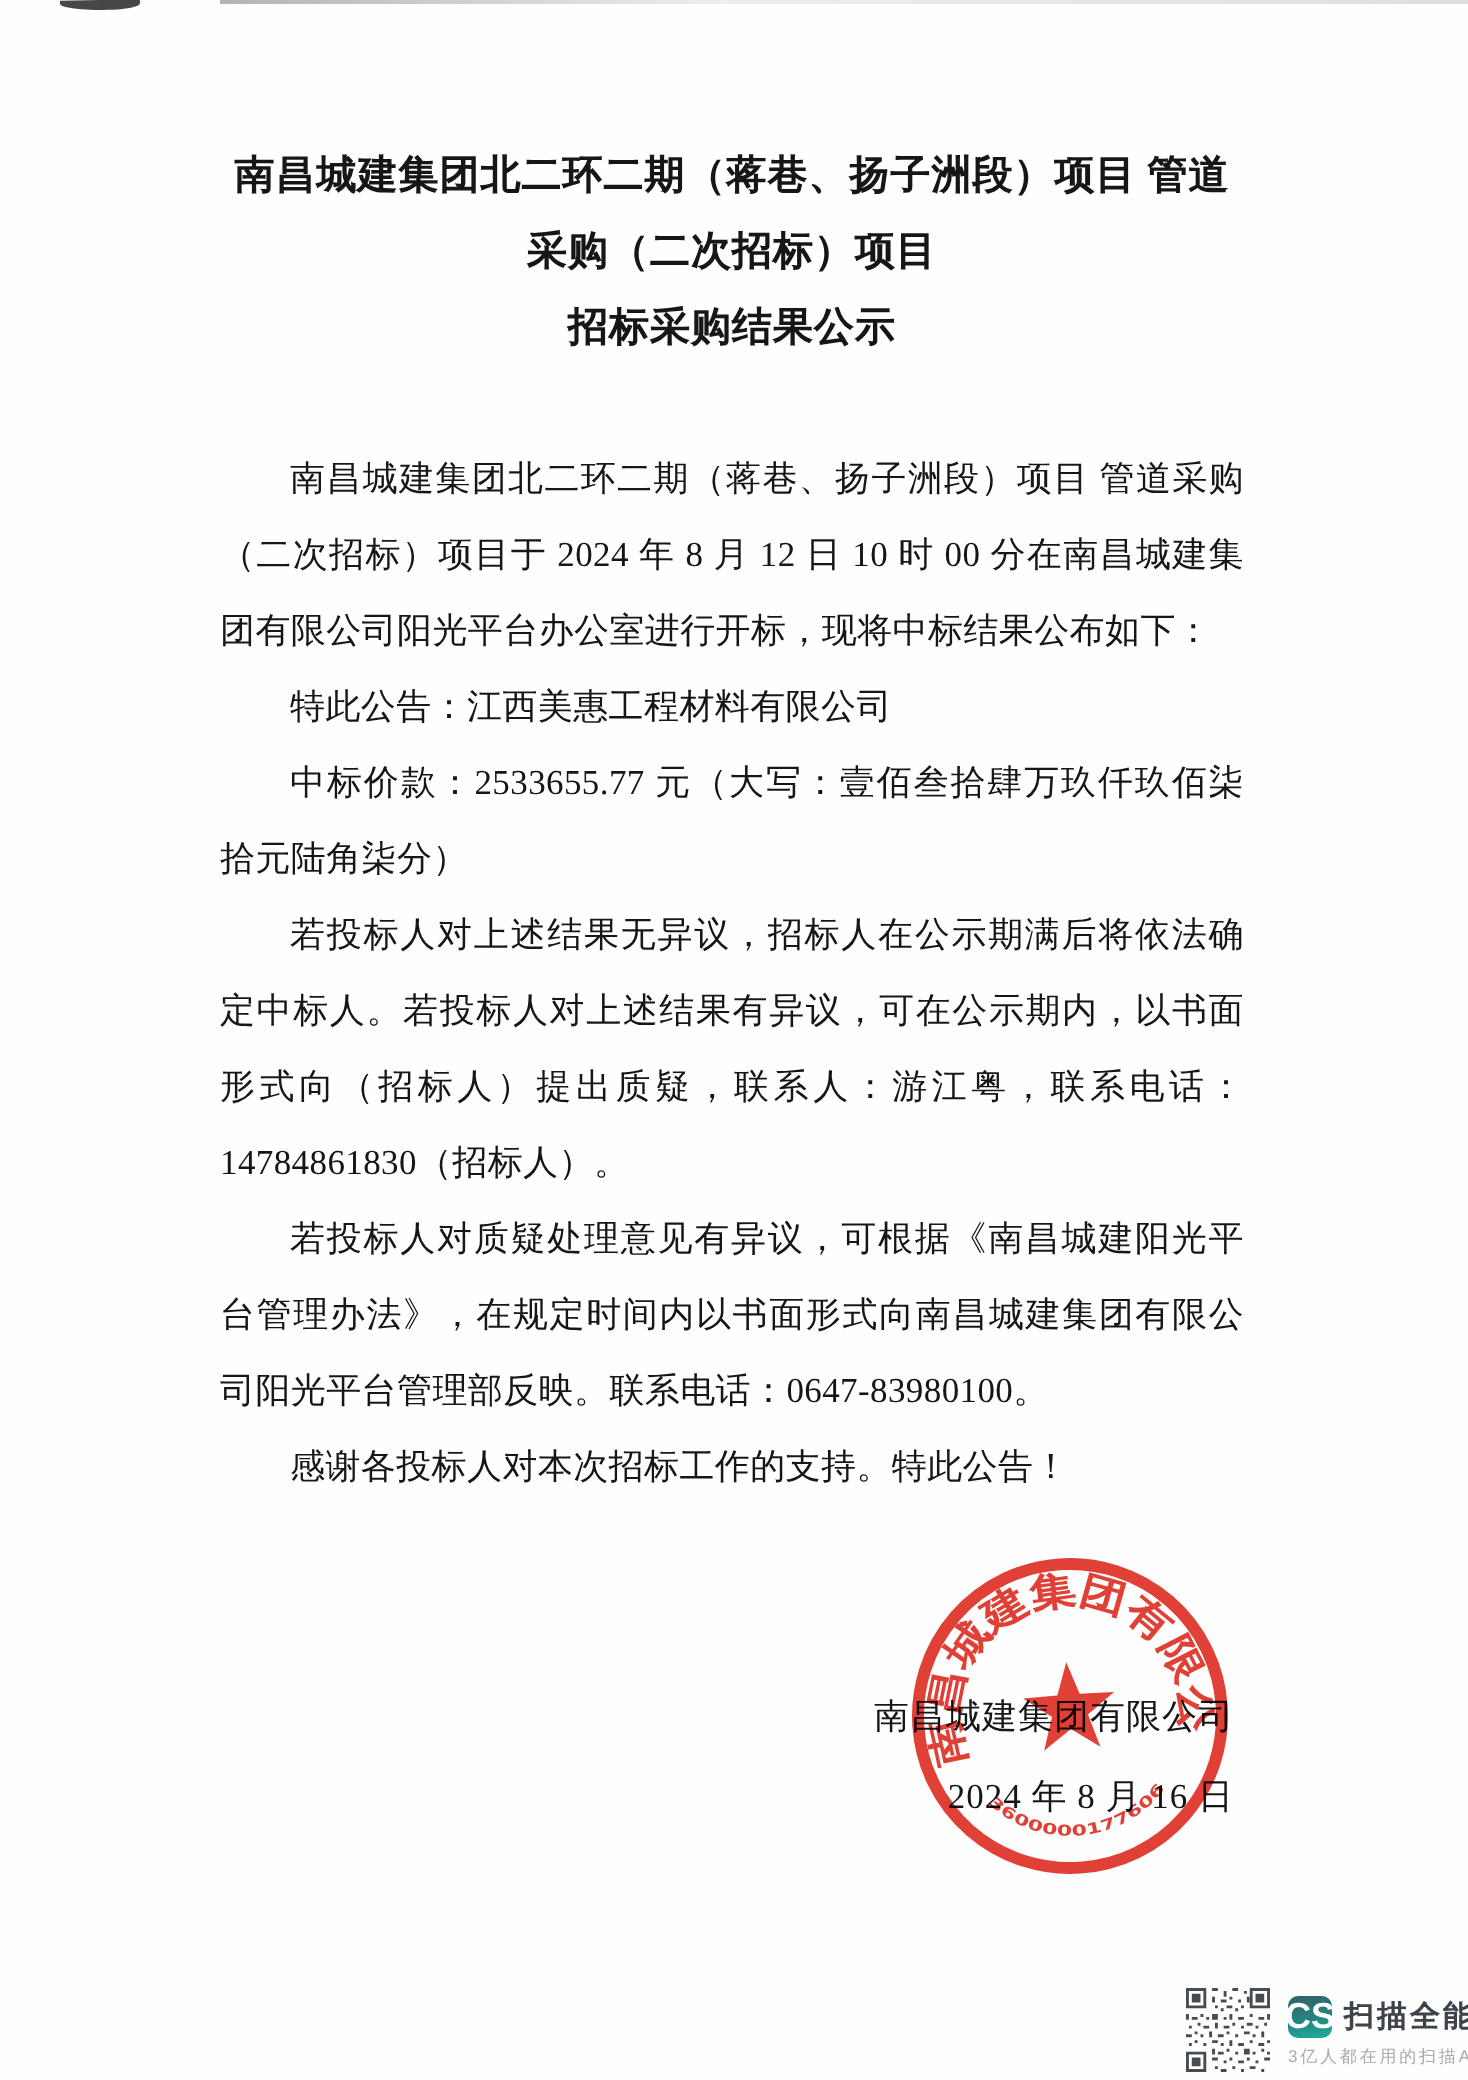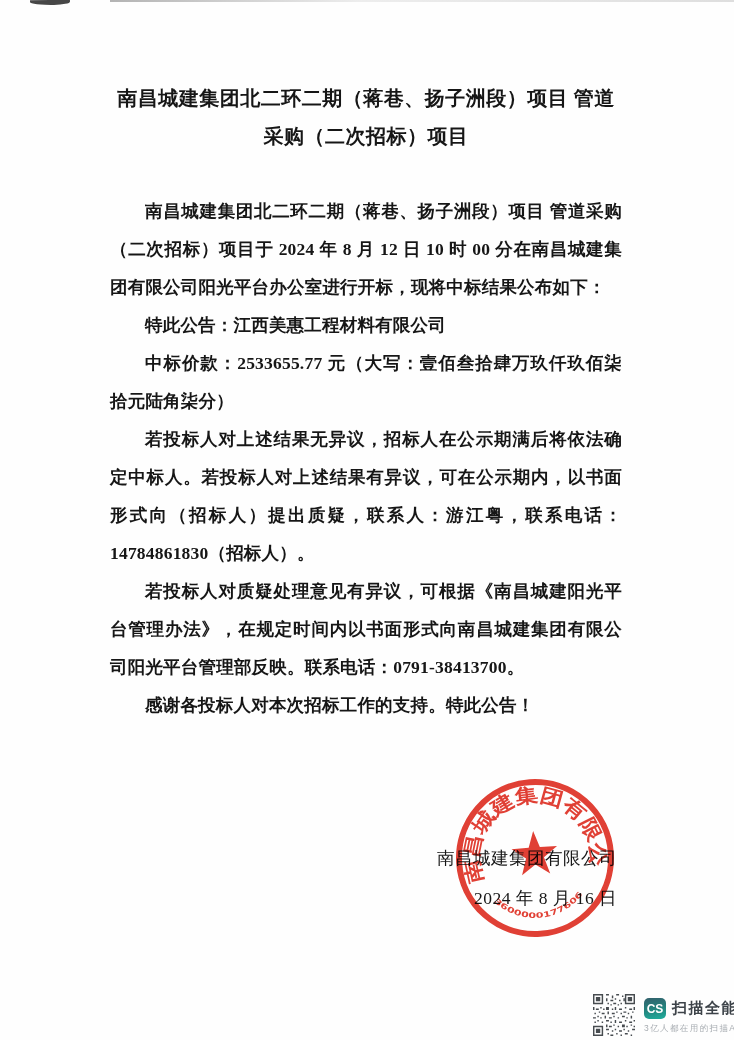--- a/index.html
+++ b/index.html
@@ -12,29 +12,29 @@
   .scan-topline {
     position:absolute; top:0; left:110px; right:0; height:2px;
     background:linear-gradient(90deg, rgba(40,40,40,.35), rgba(40,40,40,.08) 40%, rgba(40,40,40,.15));
   }
   .scan-smudge {
     position:absolute; top:0; left:30px; width:40px; height:5px;
     background:#2e2e2e; opacity:.88;
     border-radius:0 0 60% 90% / 0 0 90% 100%;
     transform:rotate(-1deg);
   }
-  .content { position:absolute; left:110px; top:79px; width:512px; }
+  .content { position:absolute; left:110px; top:69px; width:512px; }
   .doc-title, .doc-subtitle {
     margin:0; font-size:20px; line-height:38px; font-weight:bold;
     text-align:center; letter-spacing:0.5px;
   }
   .body-text { margin-top:37px; }
   .para {
     margin:0; font-size:17.5px; line-height:38px;
-    text-align:justify; text-indent:2em; letter-spacing:0.2px;font-weight:bold;
+    text-align:justify; text-indent:2em; letter-spacing:0.2px;
   }
   .signature {
     position:absolute; top:838px; right:117px;
     text-align:right; font-size:17.5px; line-height:40px; letter-spacing:0.5px;
   }
   .seal {
     position:absolute; left:450px; top:773px; width:170px; height:170px;
     mix-blend-mode:multiply; opacity:.94; transform:rotate(-4deg);
   }
   .seal-arc-text { font-family:"Liberation Serif", serif; font-size:20px; font-weight:bold; }
@@ -44,44 +44,45 @@
     position:absolute; left:593px; top:994px; width:141px; height:46px;
     display:flex; align-items:flex-start;
     font-family:"Liberation Sans", sans-serif;
   }
   .qr { width:42px; height:42px; flex:0 0 auto; opacity:.92; }
   .wm-right { margin-left:9px; padding-top:4px; }
   .wm-row { display:flex; align-items:center; }
   .cs-badge {
     width:22px; height:21px; border-radius:5px; flex:0 0 auto;
     background:linear-gradient(170deg, #33606c 0%, #23867f 55%, #1fae9d 100%);
-    color:#ffffff; font-size:12px; font-weight:bold;
+    color:#ffffff; font-size:18px; font-weight:bold;
     display:flex; align-items:center; justify-content:center;
     letter-spacing:0;
   }
   .wm-name { margin-left:6px; font-size:15px; font-weight:bold; color:#3d4349; letter-spacing:1.5px; white-space:nowrap; }
   .wm-tagline { margin-top:4px; font-size:8.5px; color:#a6abb0; letter-spacing:1.4px; white-space:nowrap; }
 </style>
 </head>
 <body>
 
 <div class="page">
 
   <div class="scan-topline"></div>
   <div class="scan-smudge"></div>
 
   <div class="content">
     <h1 class="doc-title">南昌城建集团北二环二期（蒋巷、扬子洲段）项目 管道采购（二次招标）项目</h1>
+    <h2 class="doc-subtitle">招标采购结果公示</h2>
 
     <div class="body-text">
       <p class="para">南昌城建集团北二环二期（蒋巷、扬子洲段）项目 管道采购（二次招标）项目于 2024 年 8 月 12 日 10 时 00 分在南昌城建集团有限公司阳光平台办公室进行开标，现将中标结果公布如下：</p>
       <p class="para">特此公告：江西美惠工程材料有限公司</p>
       <p class="para">中标价款：2533655.77 元（大写：壹佰叁拾肆万玖仟玖佰柒拾元陆角柒分）</p>
       <p class="para">若投标人对上述结果无异议，招标人在公示期满后将依法确定中标人。若投标人对上述结果有异议，可在公示期内，以书面形式向（招标人）提出质疑，联系人：游江粤，联系电话：14784861830（招标人）。</p>
-      <p class="para">若投标人对质疑处理意见有异议，可根据《南昌城建阳光平台管理办法》，在规定时间内以书面形式向南昌城建集团有限公司阳光平台管理部反映。联系电话：0791-38413700。</p>
+      <p class="para">若投标人对质疑处理意见有异议，可根据《南昌城建阳光平台管理办法》，在规定时间内以书面形式向南昌城建集团有限公司阳光平台管理部反映。联系电话：0647-83980100。</p>
       <p class="para">感谢各投标人对本次招标工作的支持。特此公告！</p>
     </div>
   </div>
 
   <div class="signature">
     <div class="sig-company">南昌城建集团有限公司</div>
     <div class="sig-date">2024 年 8 月 16 日</div>
   </div>
 
   <svg class="seal" viewBox="0 0 170 170" xmlns="http://www.w3.org/2000/svg">

